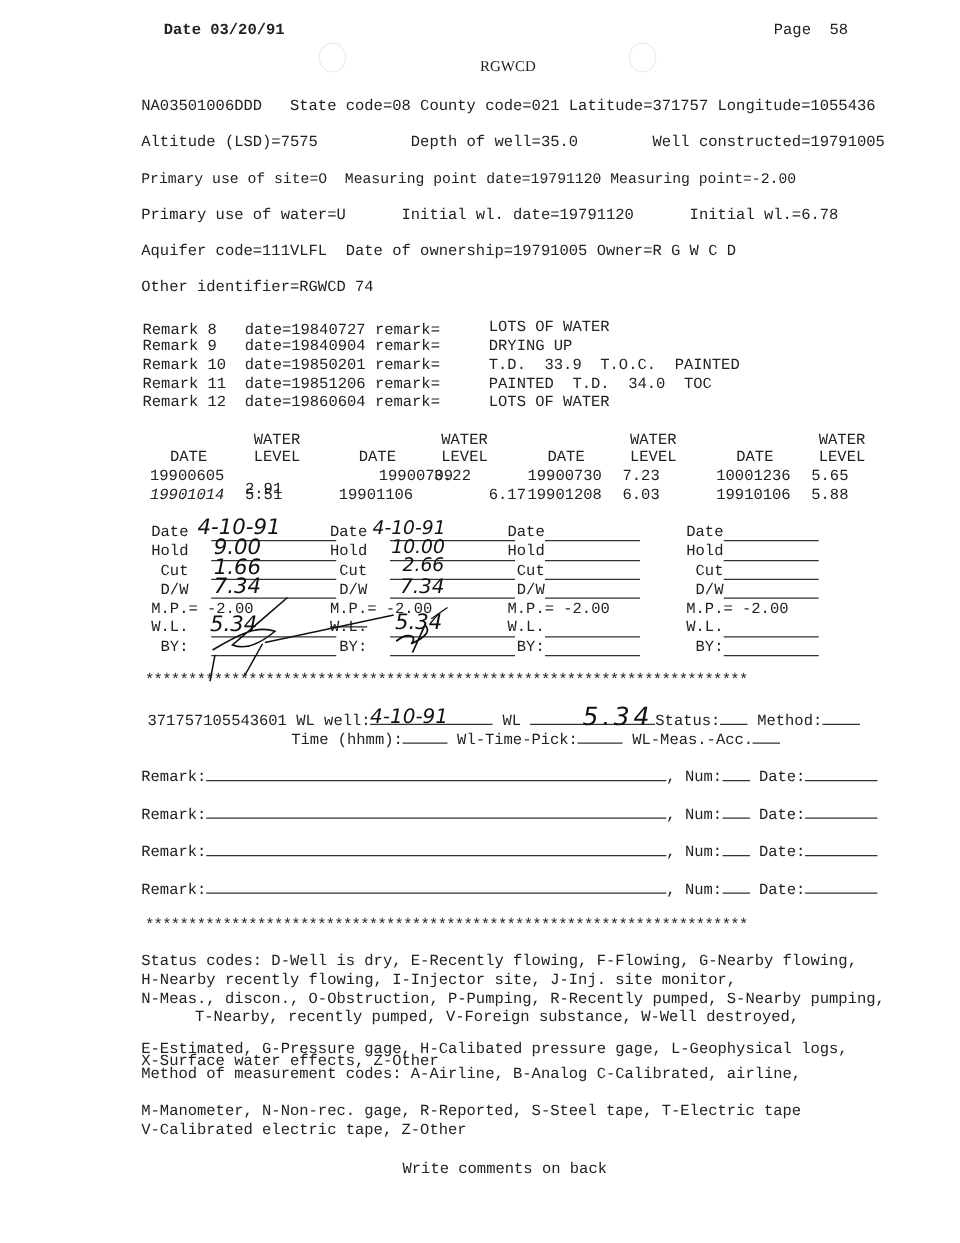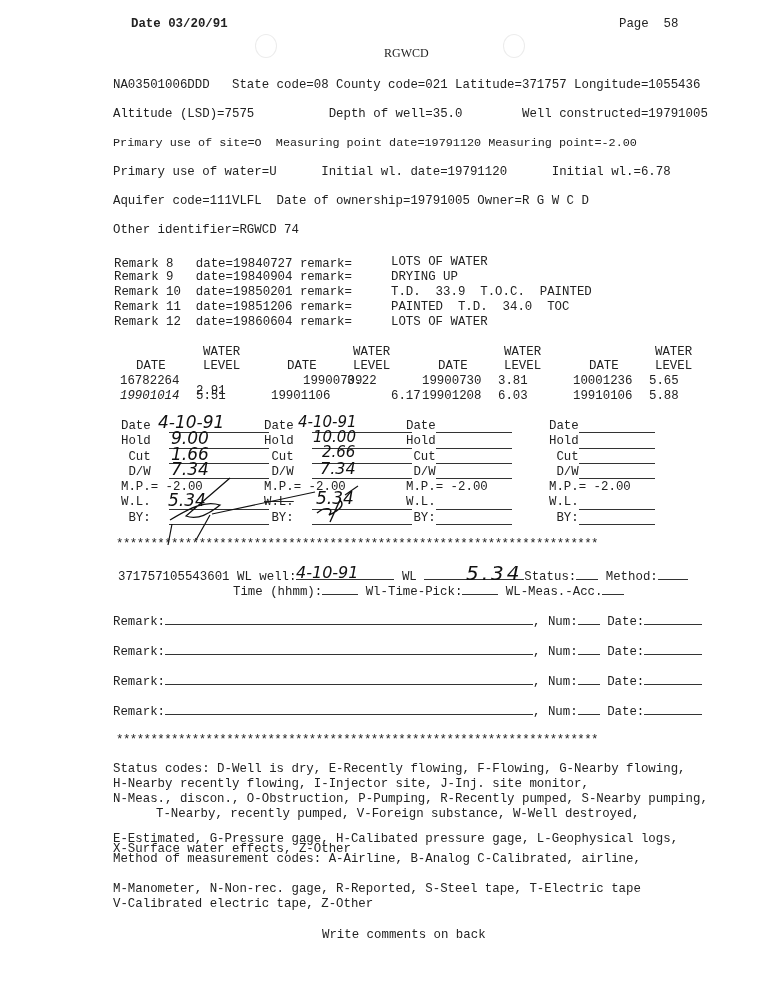--- a/index.html
+++ b/index.html
@@ -52,26 +52,26 @@
 
   <div class="t" style="left:136px;top:359px;">DATE</div>
   <div class="t" style="left:203px;top:359px;">LEVEL</div>
   <div class="t" style="left:287px;top:359px;">DATE</div>
   <div class="t" style="left:353px;top:359px;">LEVEL</div>
   <div class="t" style="left:438px;top:359px;">DATE</div>
   <div class="t" style="left:504px;top:359px;">LEVEL</div>
   <div class="t" style="left:589px;top:359px;">DATE</div>
   <div class="t" style="left:655px;top:359px;">LEVEL</div>
 
-  <div class="t" style="left:120px;top:374px;">16782264</div>
+  <div class="t" style="left:120px;top:374px;">19900605</div>
   <div class="t" style="left:196px;top:384px;">2.91</div>
   <div class="t" style="left:271px;top:374px;margin-left:32px;">19900709</div>
   <div class="t" style="left:347px;top:374px;">3.22</div>
   <div class="t" style="left:422px;top:374px;">19900730</div>
-  <div class="t" style="left:498px;top:374px;">3.81</div>
+  <div class="t" style="left:498px;top:374px;">7.23</div>
   <div class="t" style="left:573px;top:374px;">10001236</div>
   <div class="t" style="left:649px;top:374px;">5.65</div>
 
   <div class="t" style="left:120px;top:389px;font-style:italic;">19901014</div>
   <div class="t" style="left:196px;top:389px;">5.51</div>
   <div class="t" style="left:271px;top:389px;">19901106</div>
   <div class="t" style="left:347px;top:389px;margin-left:44px;">6.17</div>
   <div class="t" style="left:422px;top:389px;text-align:right;">19901208</div>
   <div class="t" style="left:498px;top:389px;">6.03</div>
   <div class="t" style="left:573px;top:389px;">19910106</div>

